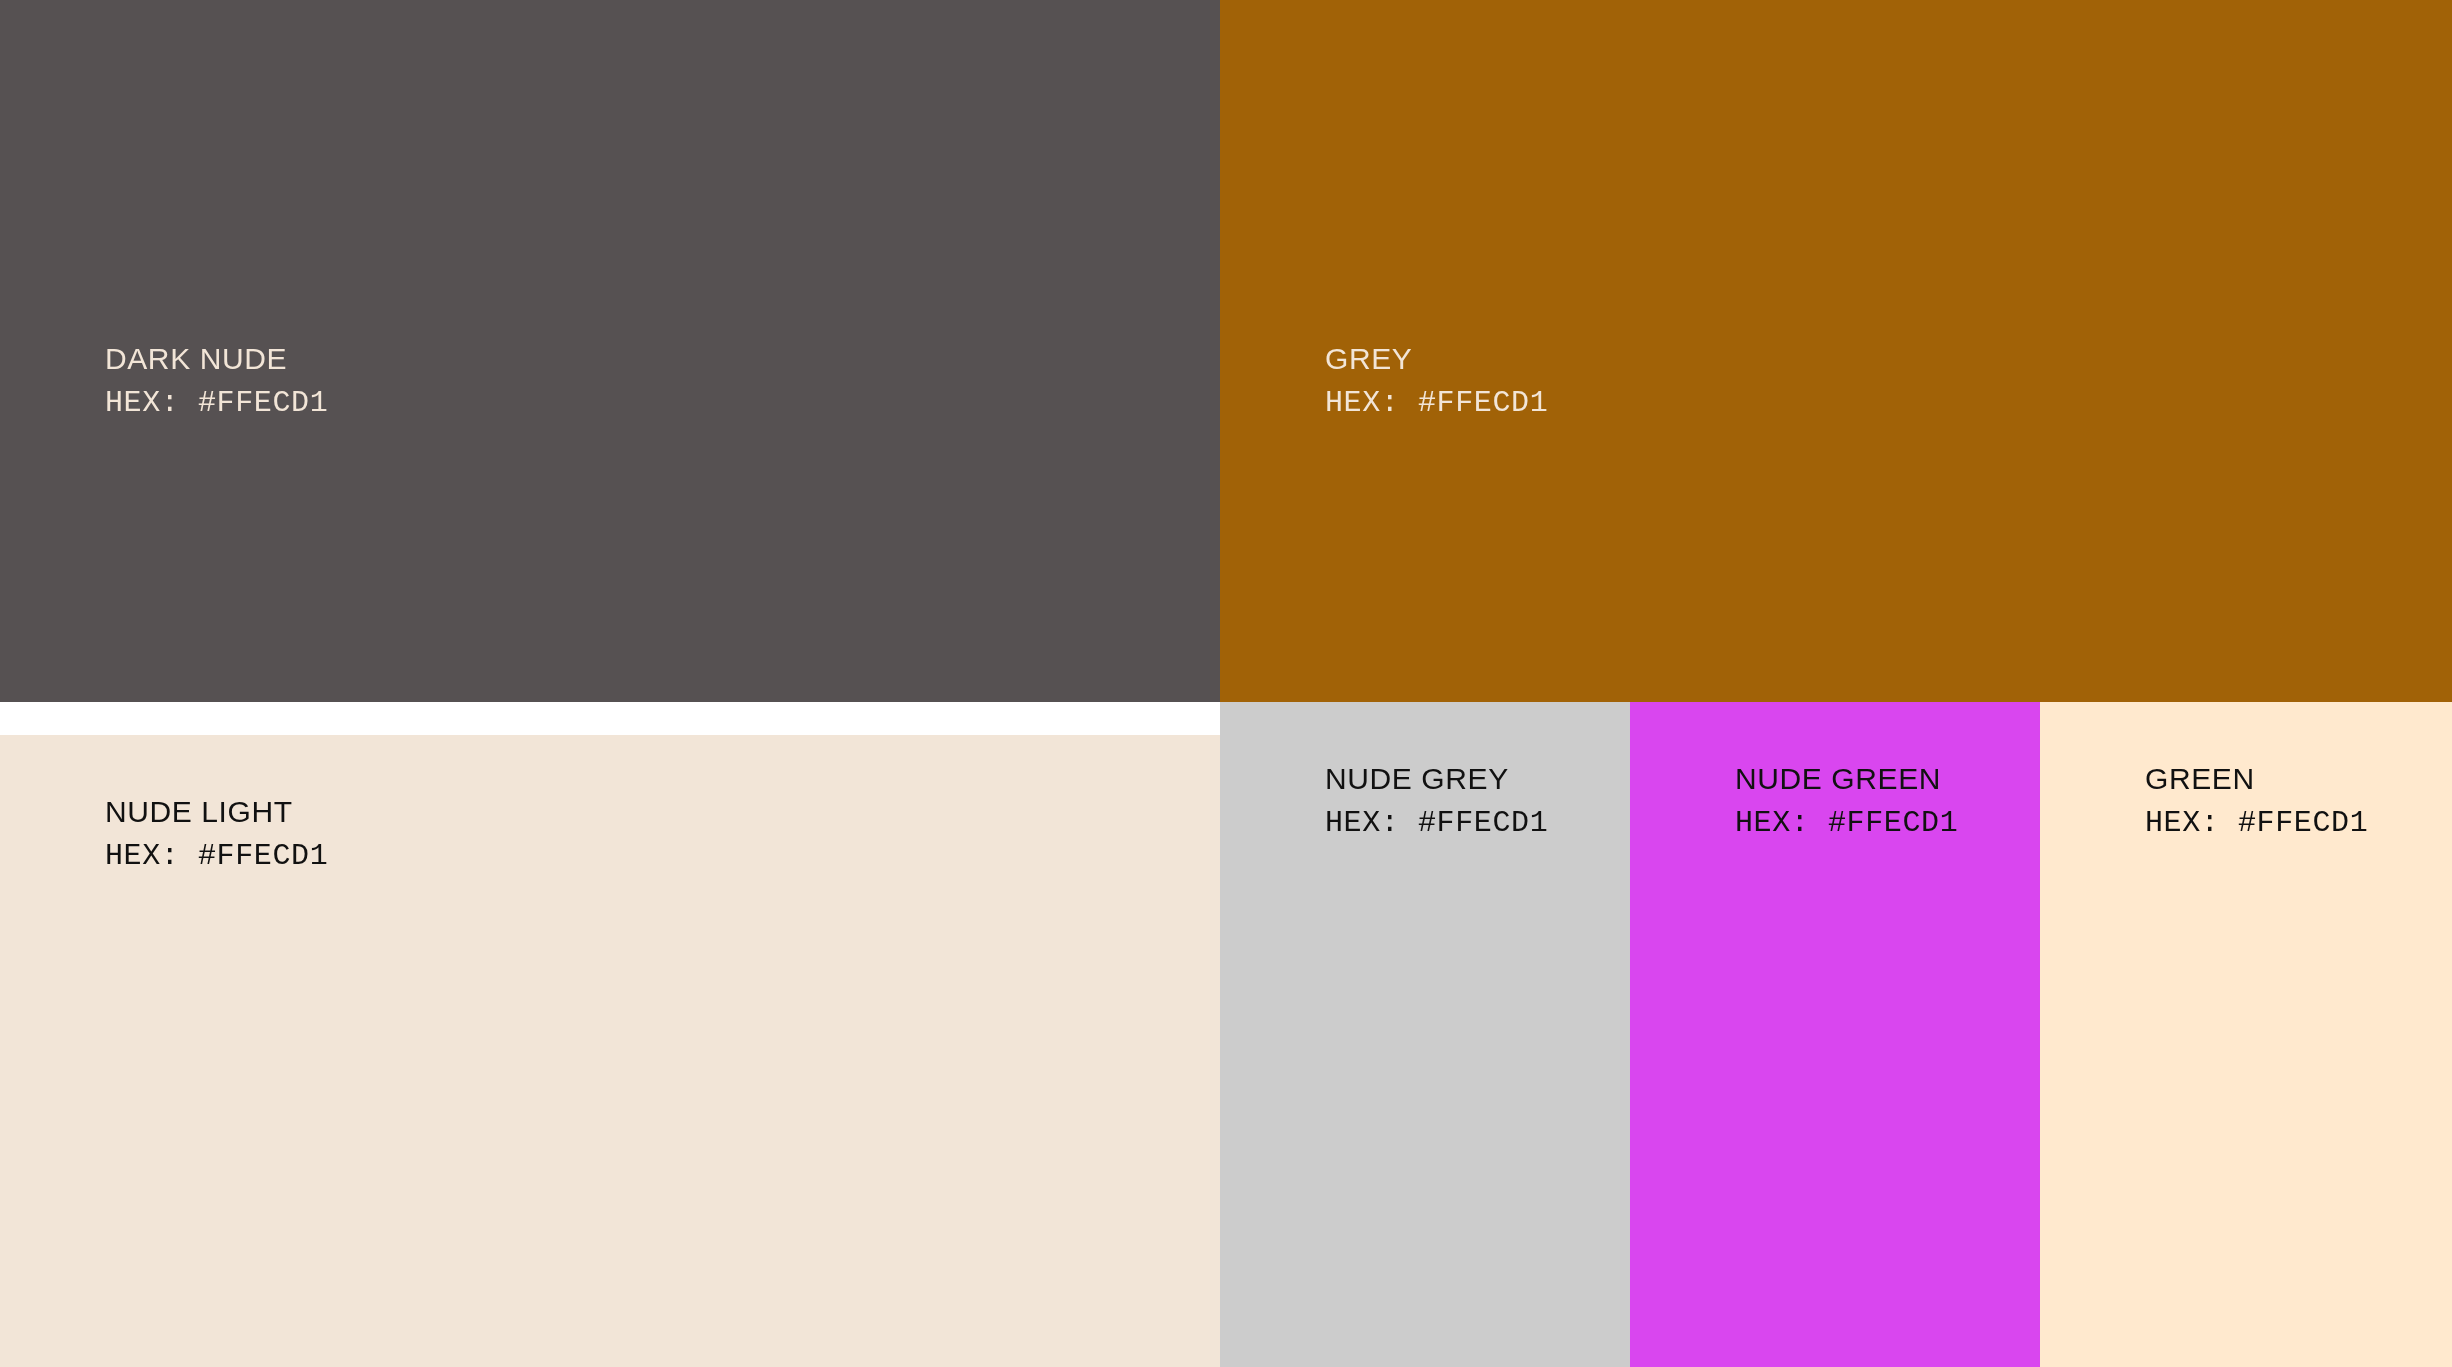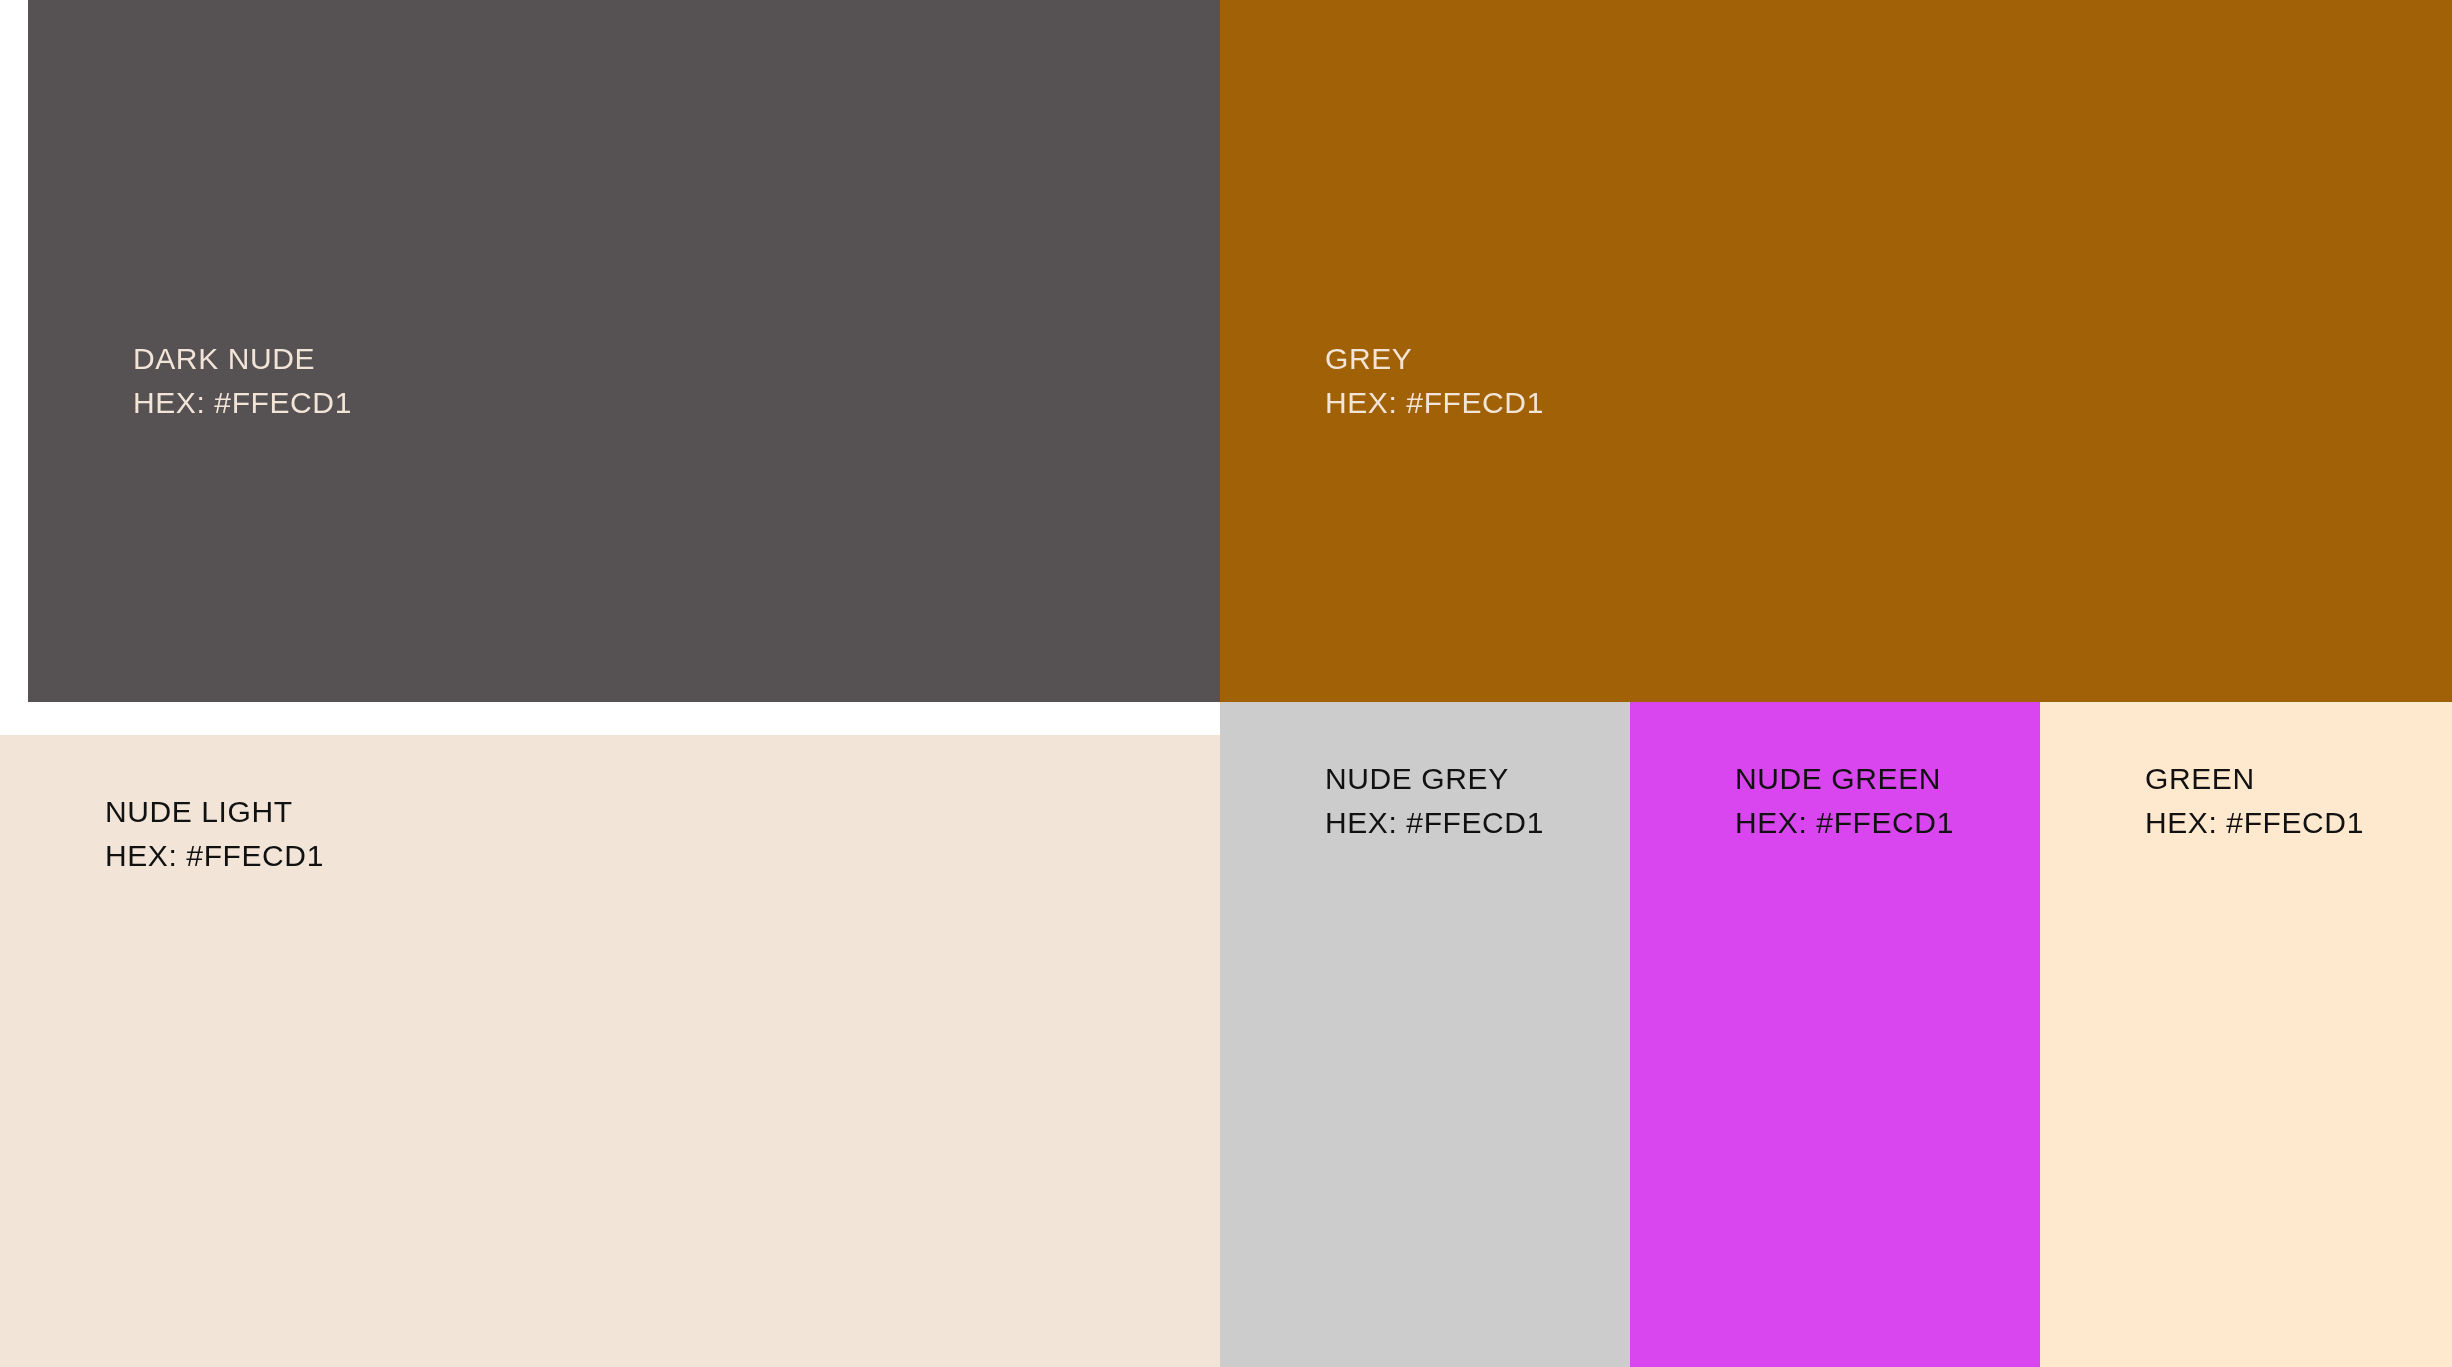--- a/index.html
+++ b/index.html
@@ -40,33 +40,33 @@
     letter-spacing: 0.6px;
     font-weight: 400;
   }
 
   .swatch-hex {
     display: block;
     margin-top: 14px;
     font-size: 30px;
     letter-spacing: 0.6px;
     font-weight: 400;
+    font-family: Liberation Mono, monospace;
   }
 
   
   .row-top .swatch-caption  { bottom: 284px; }
   .row-bottom .swatch-caption { bottom: 529px; }
 
   
   .sw-dark-nude {
     left: 0;
     top: 0;
     width: 1220px;
     height: 702px;
-    margin-left: 28px;
   }
   .sw-grey {
     left: 1220px;
     top: 0;
     width: 1232px;
     height: 702px;
   }
 
   
   .sw-nude-light {

